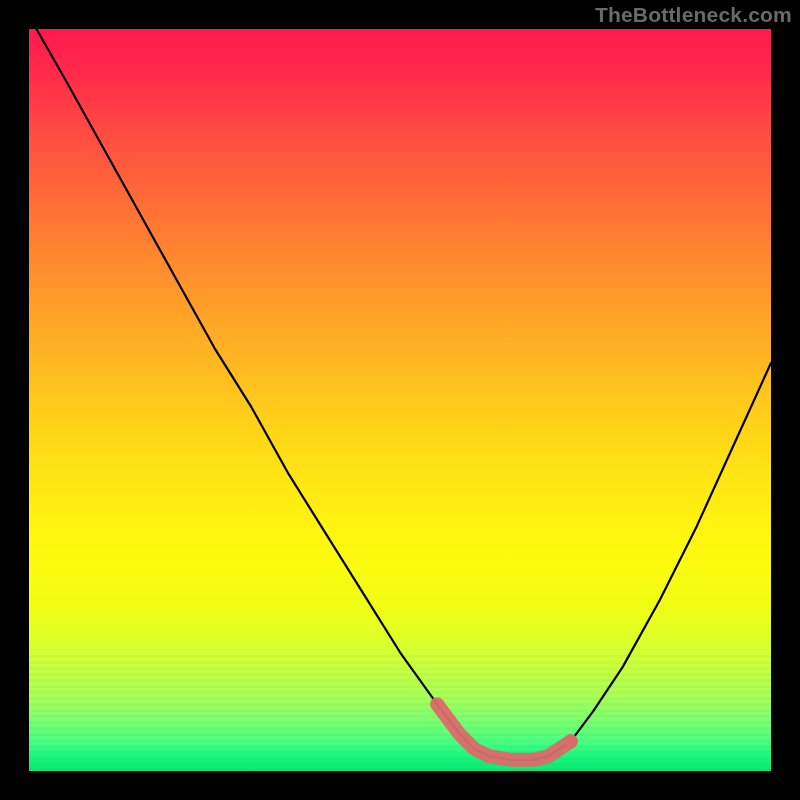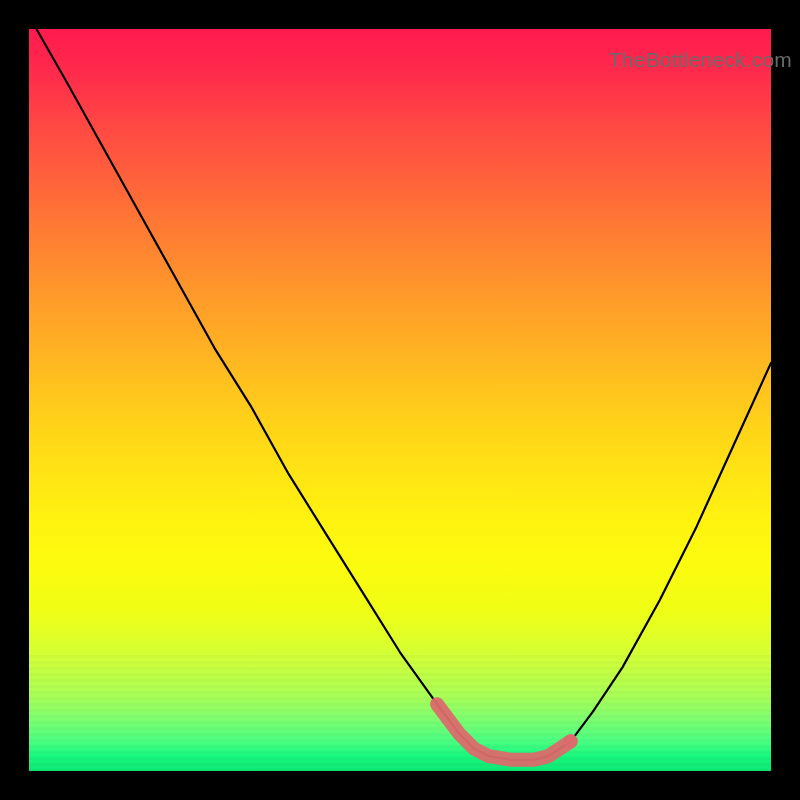--- a/index.html
+++ b/index.html
@@ -55,25 +55,24 @@
     );
     mix-blend-mode: multiply;
     opacity: 0.4;
   }
   .watermark {
     position: absolute;
     top: 3px;
     right: 8px;
     font-family: Arial, Helvetica, sans-serif;
     font-size: 21px;
-    font-weight: normal;
+    font-weight: bold;
     color: #6a6a6a;
     letter-spacing: 0.2px;
     z-index: 10;
-    margin-top: 45px;
   }
   svg.curve {
     position: absolute;
     left: 0;
     top: 0;
     width: 742px;
     height: 742px;
     z-index: 5;
   }
 </style>

